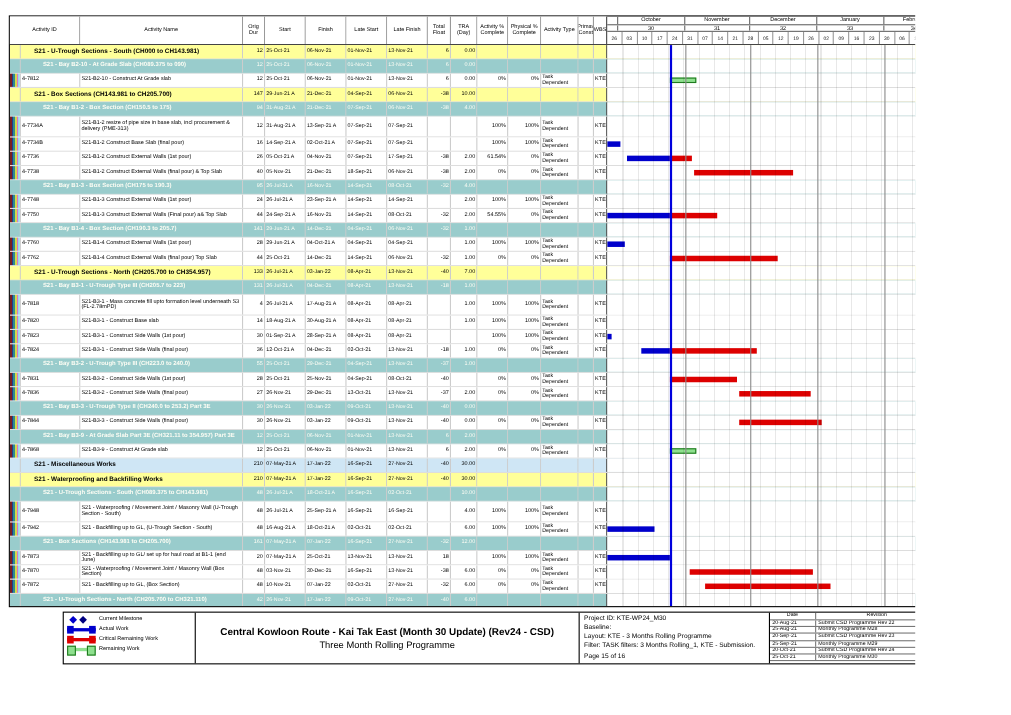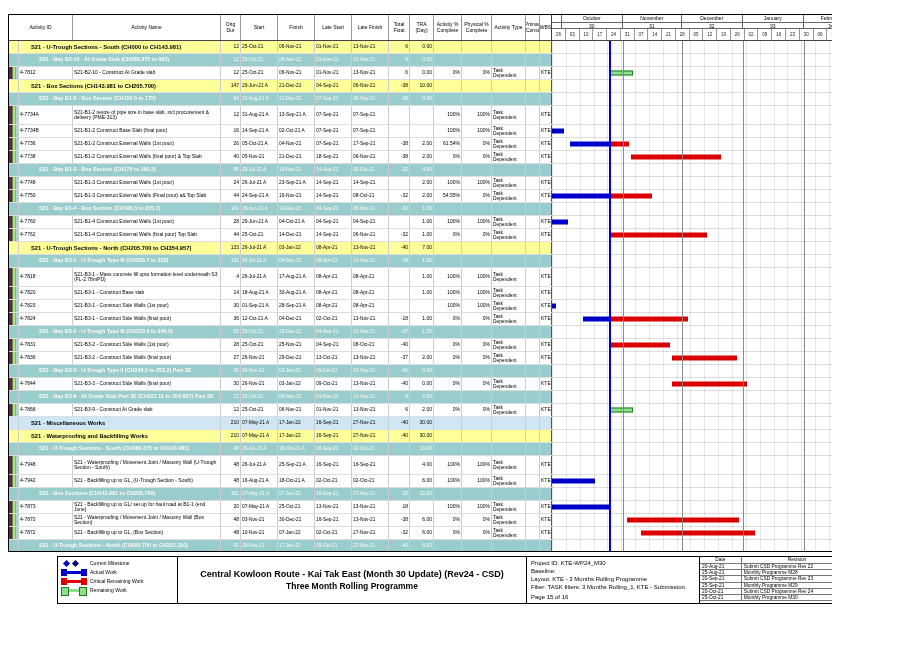--- a/index.html
+++ b/index.html
@@ -52,21 +52,21 @@
   .lg-actual{--c:#0000cc}.lg-critical{--c:#dd0000}.lg-remaining{--c:#8ee08e}
   .lg-swatch:not(.lg-milestone){background:linear-gradient(var(--c),var(--c)) center/100% 3px no-repeat}
   .lg-swatch:not(.lg-milestone)::before,.lg-swatch:not(.lg-milestone)::after{content:"";position:absolute;top:1px;width:6px;height:7px;background:var(--c)}
   .lg-swatch:not(.lg-milestone)::before{left:0}.lg-swatch:not(.lg-milestone)::after{right:0}
   .lg-remaining::before,.lg-remaining::after{border:1px solid #1f7a1f}
   .lg-milestone::before,.lg-milestone::after{content:"";position:absolute;top:2px;width:5px;height:5px;transform:rotate(45deg);background:#0000cc}
   .lg-milestone::before{left:3px}.lg-milestone::after{left:12px;background:#000080}
   .lg-label{font-size:5px}
   .f-title{flex:0 0 349px;display:flex;flex-direction:column;align-items:center;justify-content:center;text-align:center;padding:2px}
   .title-1{font-size:9px;font-weight:bold}
-  .title-2{font-size:8.5px;font-weight:bold;margin-top:2px}
+  .title-2{font-size:8.5px;font-weight:normal;margin-top:2px}
   .f-info{flex:0 0 173px;padding:3px 4px;font-size:6px;display:flex;flex-direction:column;gap:2px}
   .f-info .pg{margin-top:auto}
   .f-rev{flex:1 1 auto;display:flex;flex-direction:column;border-right:none;font-size:4.8px}
   .rev-row{display:flex;border-bottom:1px solid #777;height:6.2px;line-height:6px}
   .rev-row.hd{height:7px;line-height:6.8px}
   .rev-c{border-right:1px solid #777;padding:0 2px;overflow:hidden;white-space:nowrap}
   .rev-c0{width:42px}.rev-c1{width:112px}.rev-c2{width:29px}.rev-c3{width:28px;border-right:none}
   .rev-row.hd .rev-c{text-align:center}
 </style>
 </head>

